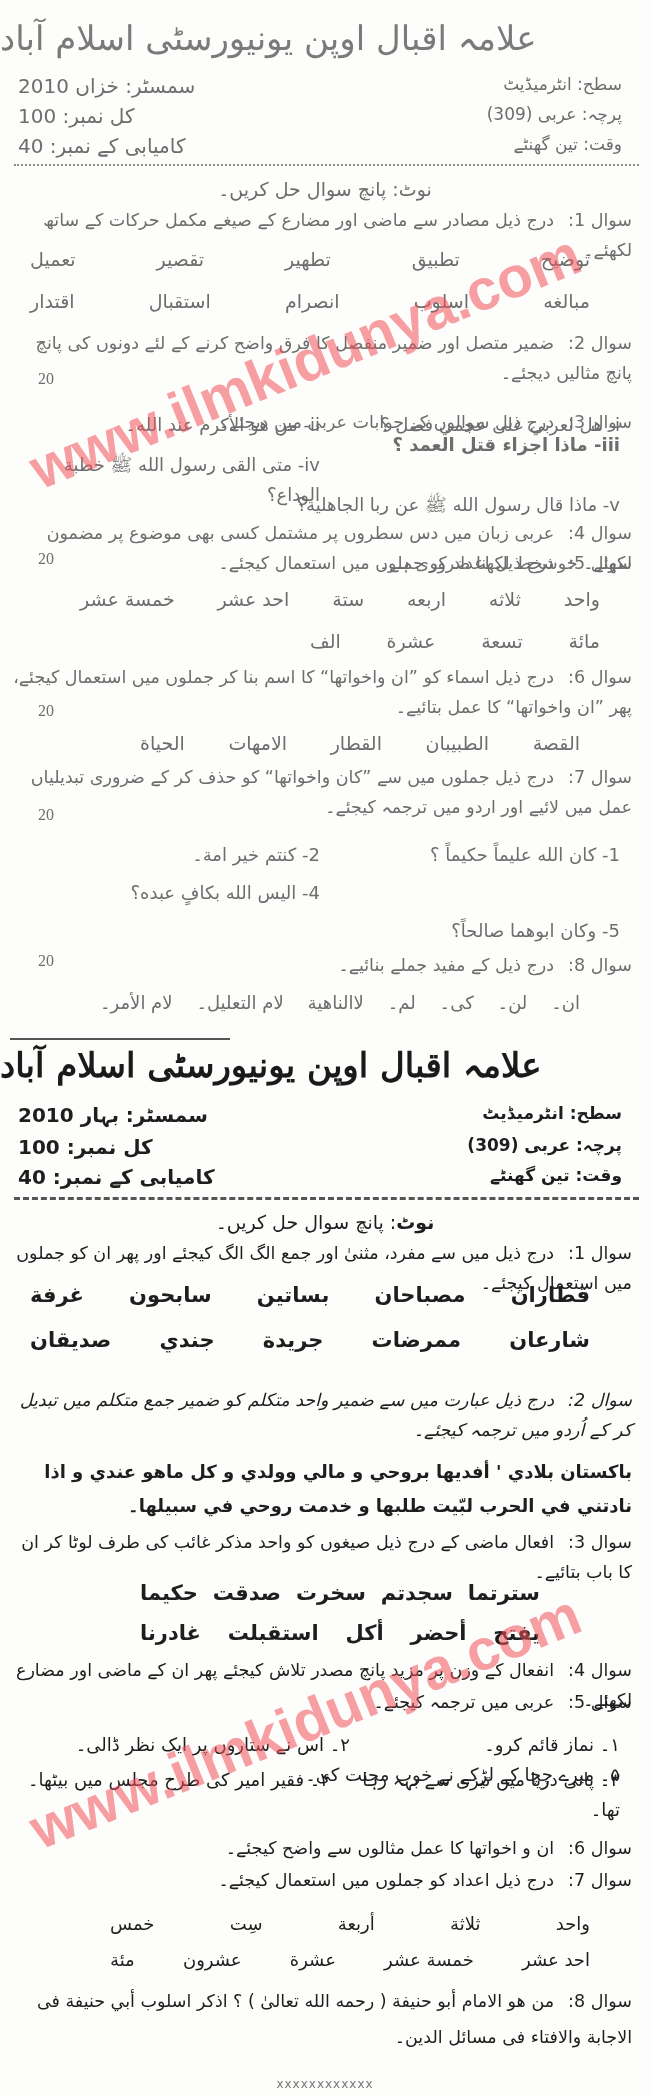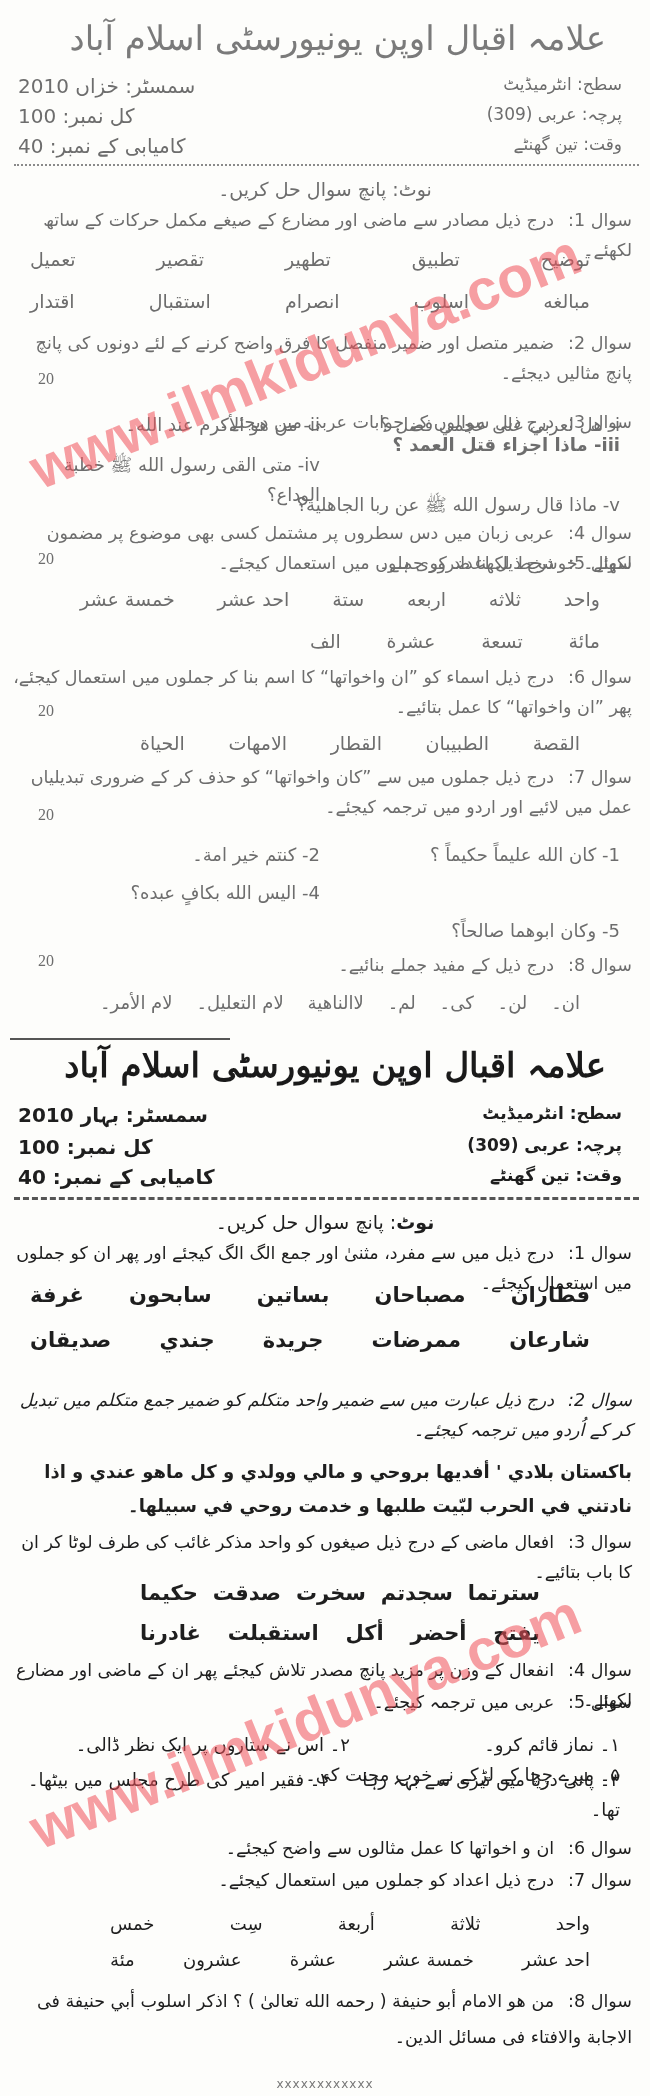--- a/index.html
+++ b/index.html
@@ -7,21 +7,21 @@
     width:650px; height:2096px; overflow:hidden; position:relative;
     background:#fdfdfb;
     font-family:"DejaVu Sans", sans-serif;
     color:#3a3a3a;
   }
   .paper { position:absolute; left:0; width:650px; }
   .paper1 { top:0; height:1025px; color:#6d6d6d; }
   .paper2 { top:1025px; height:1071px; color:#1e1e1e; }
   .rtl { direction:rtl; unicode-bidi:embed; }
   .abs { position:absolute; }
-  .title { left:0; width:606px; text-align:right; font-family:"DejaVu Serif", serif; }
+  .title { left:0; width:606px; text-align:left; font-family:"DejaVu Serif", serif; }
   .paper1 .title { top:18px; font-size:34px; color:#7a7a7a; }
   .paper2 .title { top:14px; font-size:34px; font-weight:bold; color:#1a1a1a; }
   .meta-right { right:28px; text-align:right; font-size:17px; }
   .meta-left { left:18px; text-align:left; font-size:20px; }
   .sep-dash { left:14px; width:625px; height:0; border-top:3px dashed #555; }
   .paper1 .sep-dash { border-top:2px dotted #8a8a8a; }
   .note { left:0; width:650px; text-align:center; font-size:19px; }
   .note b { font-weight:bold; }
   .q { right:18px; width:620px; font-size:17.5px; line-height:30px; text-align:right; }
   .q .qlabel { display:inline-block; margin-left:14px; }

